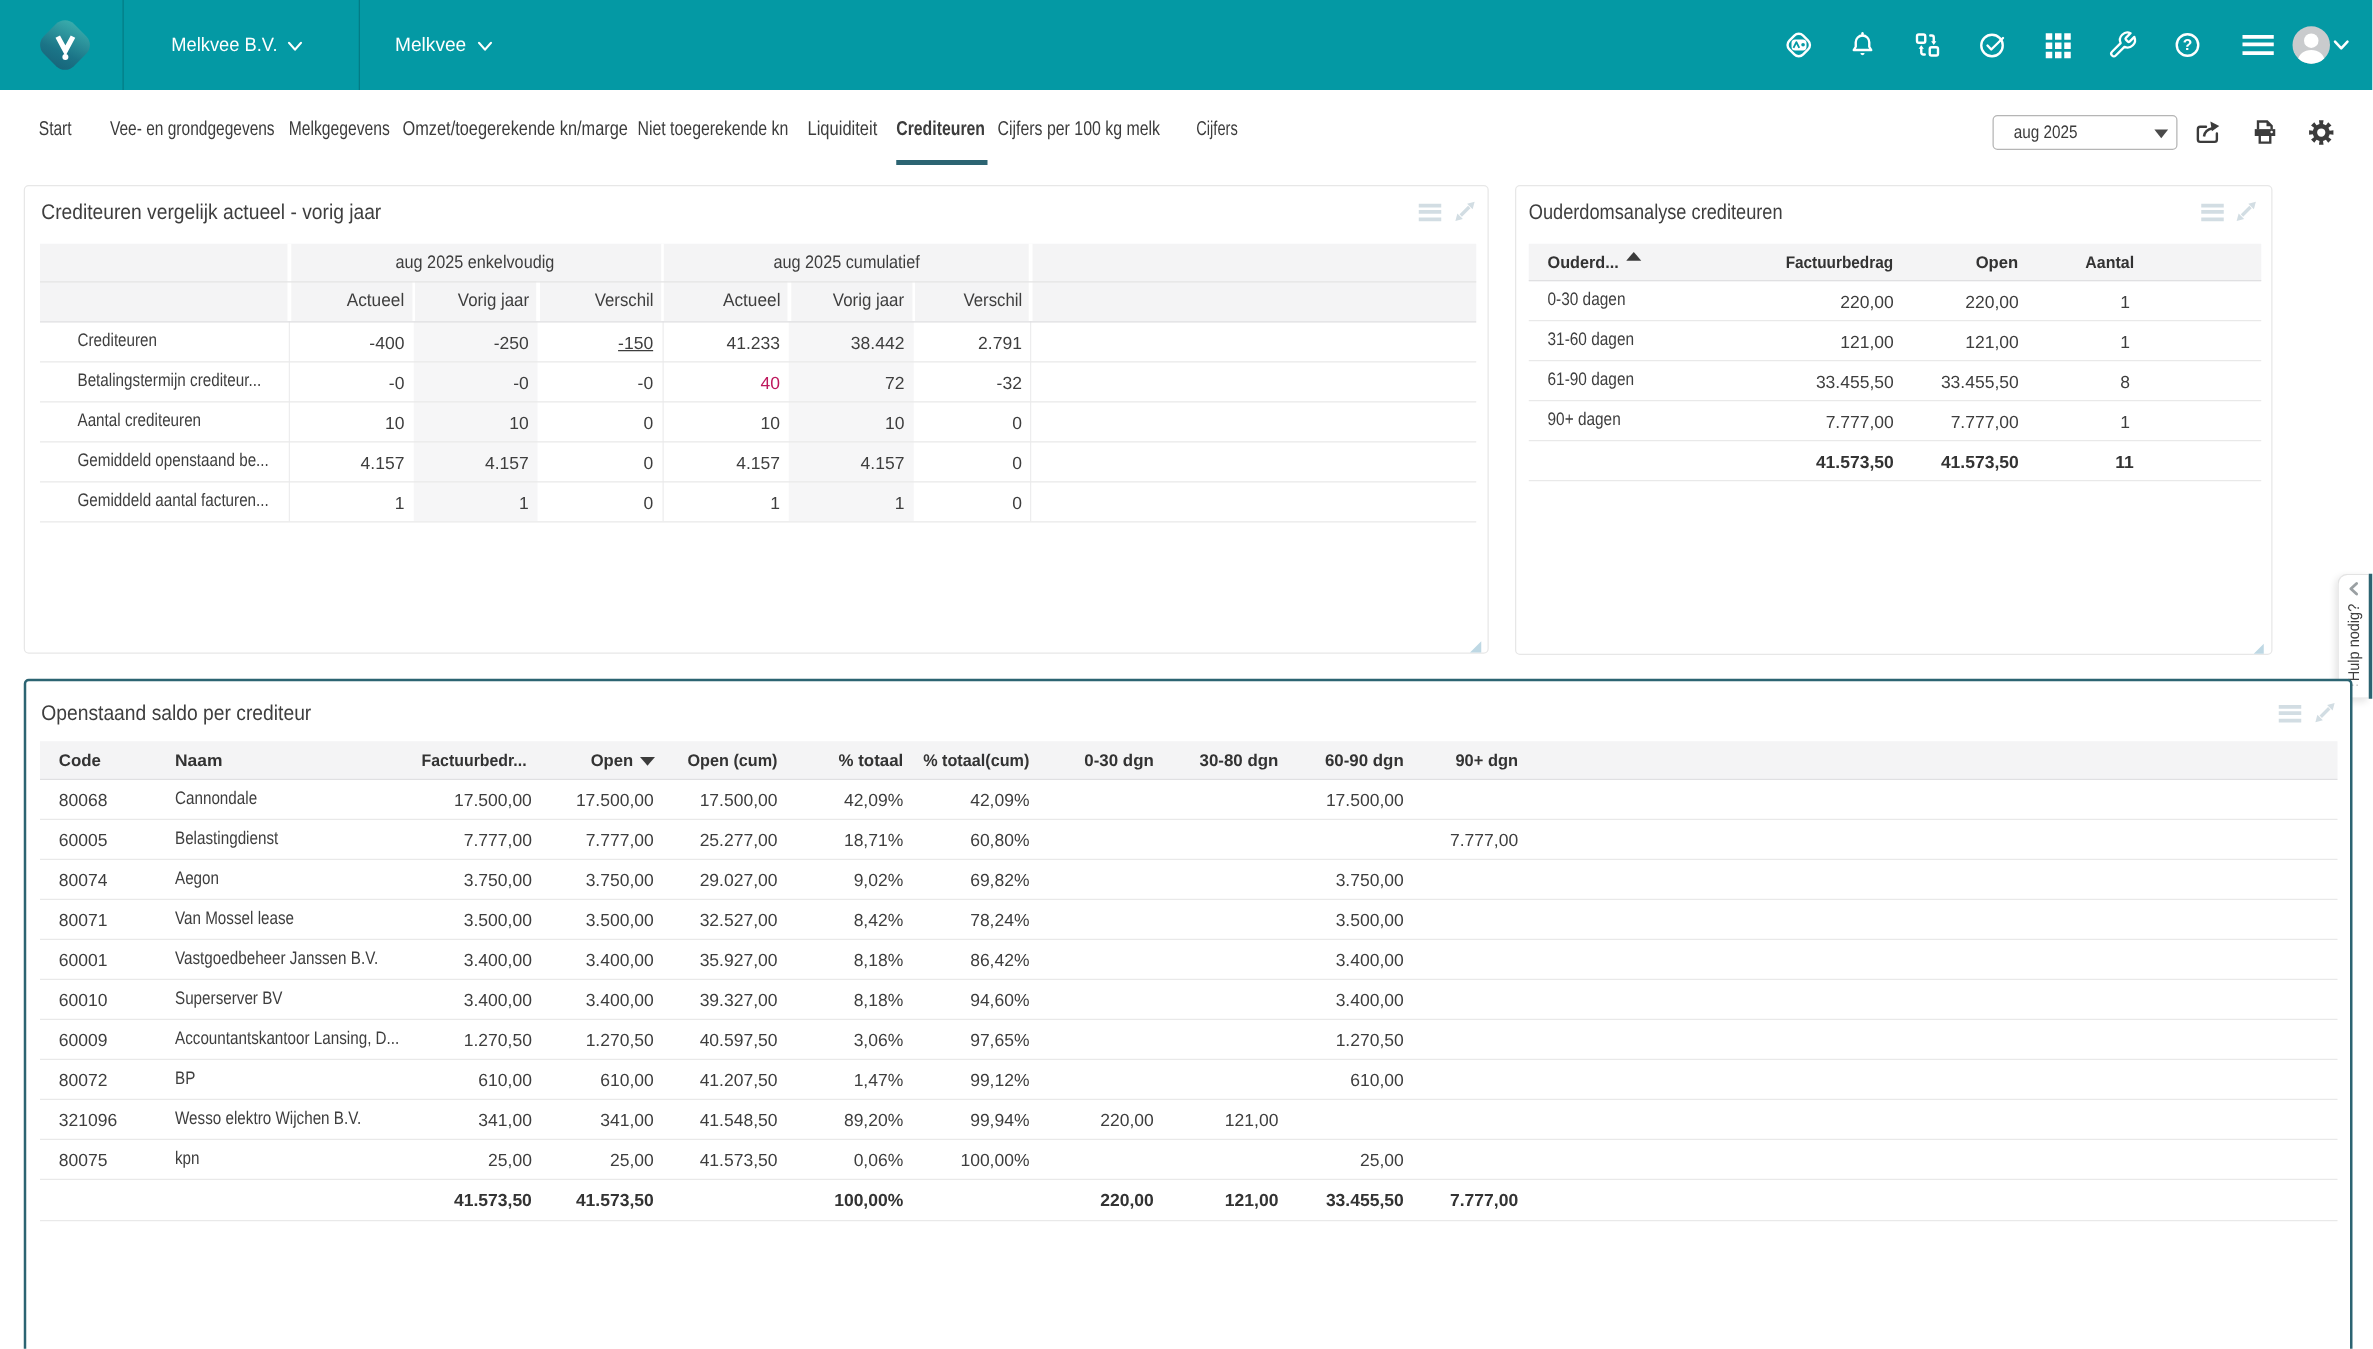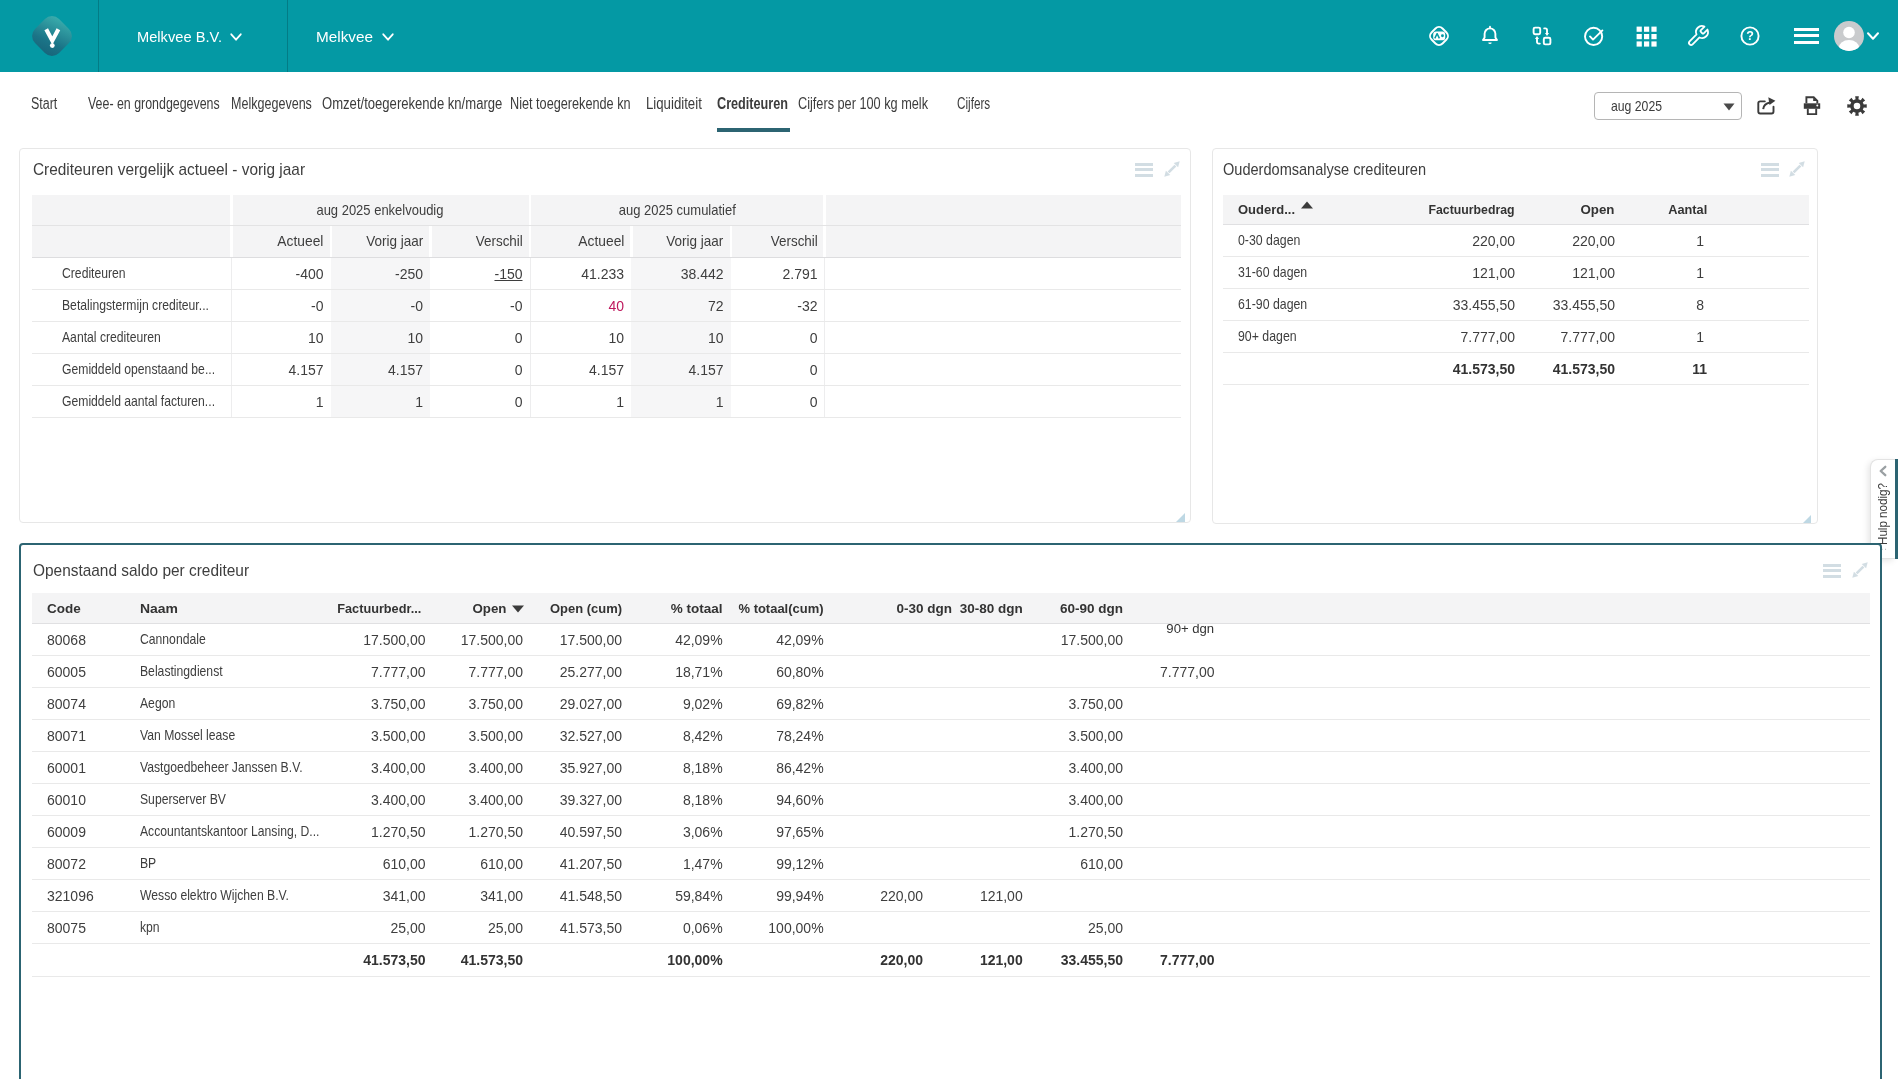--- a/index.html
+++ b/index.html
@@ -258,24 +258,24 @@
     <path d="M2.3 17.7 L8.3 16.1 L3.9 11.7 Z" fill="#d2dde3"></path>
   </svg>
 <div style="position:absolute;left:32px;top:593px;width:1838px;height:30px;background:#f4f4f5;"></div>
 <div style="font-size:13.5px;color:#333;position:absolute;white-space:nowrap;line-height:17px;top:599.6px;font-weight:bold;left:47px;">Code</div>
 <div style="font-size:13.5px;color:#333;position:absolute;white-space:nowrap;line-height:17px;top:599.6px;font-weight:bold;left:140px;transform:scaleX(1.0335);transform-origin:left center;">Naam</div>
 <div style="font-size:13.5px;color:#333;position:absolute;white-space:nowrap;line-height:17px;top:599.6px;font-weight:bold;right:1476.5px;transform:scaleX(0.9411);transform-origin:right center;">Factuurbedr...</div>
 <div style="font-size:13.5px;color:#333;position:absolute;white-space:nowrap;line-height:17px;top:599.6px;font-weight:bold;right:1391px;transform:scaleX(0.9855);transform-origin:right center;">Open</div>
 <div style="font-size:13.5px;color:#333;position:absolute;white-space:nowrap;line-height:17px;top:599.6px;font-weight:bold;right:1276px;transform:scaleX(0.96);transform-origin:right center;">Open (cum)</div>
 <div style="font-size:13.5px;color:#333;position:absolute;white-space:nowrap;line-height:17px;top:599.6px;font-weight:bold;right:1175.4px;">% totaal</div>
 <div style="font-size:13.5px;color:#333;position:absolute;white-space:nowrap;line-height:17px;top:599.6px;font-weight:bold;right:1074.4px;transform:scaleX(0.9604);transform-origin:right center;">% totaal(cum)</div>
-<div style="font-size:13.5px;color:#333;position:absolute;white-space:nowrap;line-height:17px;top:599.6px;font-weight:bold;right:946px;">0-30 dgn</div>
+<div style="font-size:13.5px;color:#333;position:absolute;white-space:nowrap;line-height:17px;top:599.6px;font-weight:bold;right:975px;">0-30 dgn</div>
 <div style="font-size:13.5px;color:#333;position:absolute;white-space:nowrap;line-height:17px;top:599.6px;font-weight:bold;right:875.3px;">30-80 dgn</div>
 <div style="font-size:13.5px;color:#333;position:absolute;white-space:nowrap;line-height:17px;top:599.6px;font-weight:bold;right:775px;">60-90 dgn</div>
-<div style="font-size:13.5px;color:#333;position:absolute;white-space:nowrap;line-height:17px;top:599.6px;font-weight:normal;right:683.5px;transform:scaleX(0.973);transform-origin:right center;margin-top:20px;">90+ dgn</div>
+<div style="font-size:13.5px;color:#333;position:absolute;white-space:nowrap;line-height:17px;top:599.6px;font-weight:bold;right:683.5px;transform:scaleX(0.973);transform-origin:right center;">90+ dgn</div>
 <svg width="14" height="8" style="left:511px;top:604.5px" viewBox="0 0 14 8">
     <path d="M1 0.5 h12 L7 7.5z" fill="#3b3b3b"></path>
   </svg>
 <div style="position:absolute;left:32px;top:622.5px;width:1838px;height:1px;background:#e0e0e2;"></div>
 <div style="font-size:14px;color:#3e3e3e;position:absolute;white-space:nowrap;line-height:18px;top:630.8px;left:47px;">80068</div>
 <div style="font-size:14.5px;color:#3e3e3e;position:absolute;white-space:nowrap;line-height:18px;top:630.4px;left:140px;transform:scaleX(0.84);transform-origin:left center;">Cannondale</div>
 <div style="font-size:14px;color:#3e3e3e;position:absolute;white-space:nowrap;line-height:18px;top:630.8px;right:1472.5px;">17.500,00</div>
 <div style="font-size:14px;color:#3e3e3e;position:absolute;white-space:nowrap;line-height:18px;top:630.8px;right:1375px;">17.500,00</div>
 <div style="font-size:14px;color:#3e3e3e;position:absolute;white-space:nowrap;line-height:18px;top:630.8px;right:1276px;">17.500,00</div>
 <div style="font-size:14px;color:#3e3e3e;position:absolute;white-space:nowrap;line-height:18px;top:630.8px;right:1175.4px;">42,09%</div>
@@ -343,21 +343,21 @@
 <div style="font-size:14px;color:#3e3e3e;position:absolute;white-space:nowrap;line-height:18px;top:854.8px;right:1276px;">41.207,50</div>
 <div style="font-size:14px;color:#3e3e3e;position:absolute;white-space:nowrap;line-height:18px;top:854.8px;right:1175.4px;">1,47%</div>
 <div style="font-size:14px;color:#3e3e3e;position:absolute;white-space:nowrap;line-height:18px;top:854.8px;right:1074.4px;">99,12%</div>
 <div style="font-size:14px;color:#3e3e3e;position:absolute;white-space:nowrap;line-height:18px;top:854.8px;right:775px;">610,00</div>
 <div style="position:absolute;left:32px;top:878.5px;width:1838px;height:1px;background:#e9e9e9;"></div>
 <div style="font-size:14px;color:#3e3e3e;position:absolute;white-space:nowrap;line-height:18px;top:886.8px;left:47px;">321096</div>
 <div style="font-size:14.5px;color:#3e3e3e;position:absolute;white-space:nowrap;line-height:18px;top:886.4px;left:140px;transform:scaleX(0.84);transform-origin:left center;">Wesso elektro Wijchen B.V.</div>
 <div style="font-size:14px;color:#3e3e3e;position:absolute;white-space:nowrap;line-height:18px;top:886.8px;right:1472.5px;">341,00</div>
 <div style="font-size:14px;color:#3e3e3e;position:absolute;white-space:nowrap;line-height:18px;top:886.8px;right:1375px;">341,00</div>
 <div style="font-size:14px;color:#3e3e3e;position:absolute;white-space:nowrap;line-height:18px;top:886.8px;right:1276px;">41.548,50</div>
-<div style="font-size:14px;color:#3e3e3e;position:absolute;white-space:nowrap;line-height:18px;top:886.8px;right:1175.4px;">59,84%</div>
+<div style="font-size:14px;color:#3e3e3e;position:absolute;white-space:nowrap;line-height:18px;top:886.8px;right:1175.4px;">89,20%</div>
 <div style="font-size:14px;color:#3e3e3e;position:absolute;white-space:nowrap;line-height:18px;top:886.8px;right:1074.4px;">99,94%</div>
 <div style="font-size:14px;color:#3e3e3e;position:absolute;white-space:nowrap;line-height:18px;top:886.8px;right:975px;">220,00</div>
 <div style="font-size:14px;color:#3e3e3e;position:absolute;white-space:nowrap;line-height:18px;top:886.8px;right:875.3px;">121,00</div>
 <div style="position:absolute;left:32px;top:910.5px;width:1838px;height:1px;background:#e9e9e9;"></div>
 <div style="font-size:14px;color:#3e3e3e;position:absolute;white-space:nowrap;line-height:18px;top:918.8px;left:47px;">80075</div>
 <div style="font-size:14.5px;color:#3e3e3e;position:absolute;white-space:nowrap;line-height:18px;top:918.4px;left:140px;transform:scaleX(0.84);transform-origin:left center;">kpn</div>
 <div style="font-size:14px;color:#3e3e3e;position:absolute;white-space:nowrap;line-height:18px;top:918.8px;right:1472.5px;">25,00</div>
 <div style="font-size:14px;color:#3e3e3e;position:absolute;white-space:nowrap;line-height:18px;top:918.8px;right:1375px;">25,00</div>
 <div style="font-size:14px;color:#3e3e3e;position:absolute;white-space:nowrap;line-height:18px;top:918.8px;right:1276px;">41.573,50</div>
 <div style="font-size:14px;color:#3e3e3e;position:absolute;white-space:nowrap;line-height:18px;top:918.8px;right:1175.4px;">0,06%</div>

